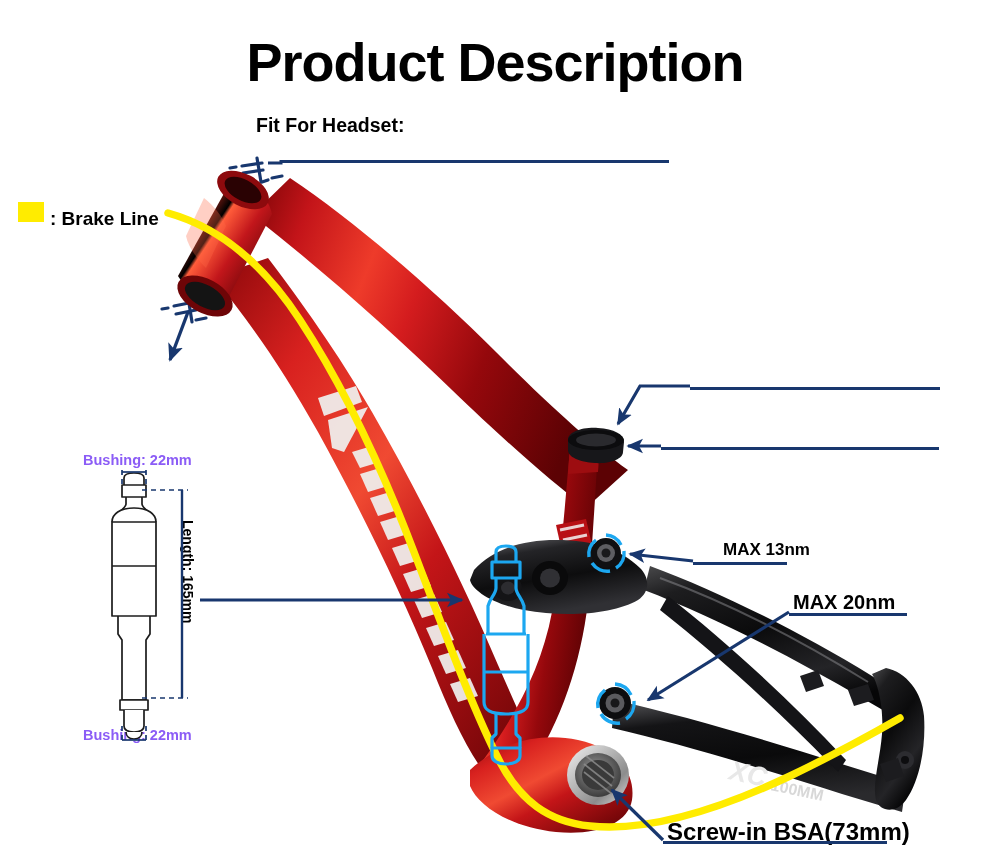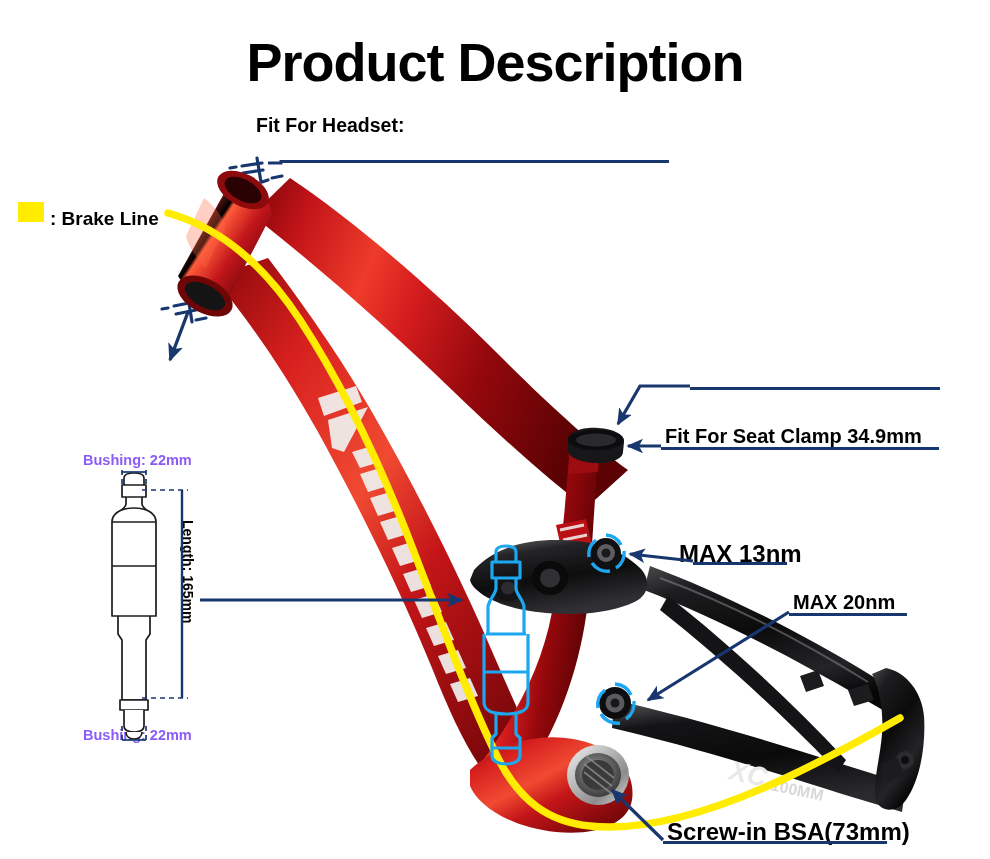--- a/index.html
+++ b/index.html
@@ -88,24 +88,23 @@
   <div class="page-title">Product Description</div>
 
   <div class="legend-swatch" style="left:18px; top:202px;"></div>
   <div class="legend-label" style="left:50px; top:200px;margin-top:8px;">: Brake Line</div>
 
   <div class="anno-text" style="left:256px; top:114px; font-size:19.5px;">Fit For Headset:</div>
   <div class="underline" style="left:281px; top:160px; width:388px;"></div>
 
   <div class="underline" style="left:690px; top:387px; width:250px;"></div>
 
-  <div class="anno-text" style="left:665px; top:425px; font-size:20px;">Fit For Seat Clamp 34.9mm</div>
   <div class="underline" style="left:661px; top:447px; width:278px;"></div>
 
-  <div class="anno-text" style="left:679px; top:540px; font-size:24px;">MAX 13nm</div>
+  <div class="anno-text" style="left:723px; top:540px; font-size:17px;">MAX 13nm</div>
   <div class="underline" style="left:693px; top:562px; width:94px;"></div>
 
   <div class="anno-text" style="left:793px; top:591px; font-size:20px;">MAX 20nm</div>
   <div class="underline" style="left:789px; top:613px; width:118px;"></div>
 
   <div class="anno-text" style="left:667px; top:818px; font-size:24px;">Screw-in BSA(73mm)</div>
   <div class="underline" style="left:663px; top:841px; width:224px;"></div>
 
   <div class="dim-text" style="left:83px; top:452px;">Bushing: 22mm</div>
   <div class="dim-text" style="left:83px; top:727px;">Bushing: 22mm</div>

